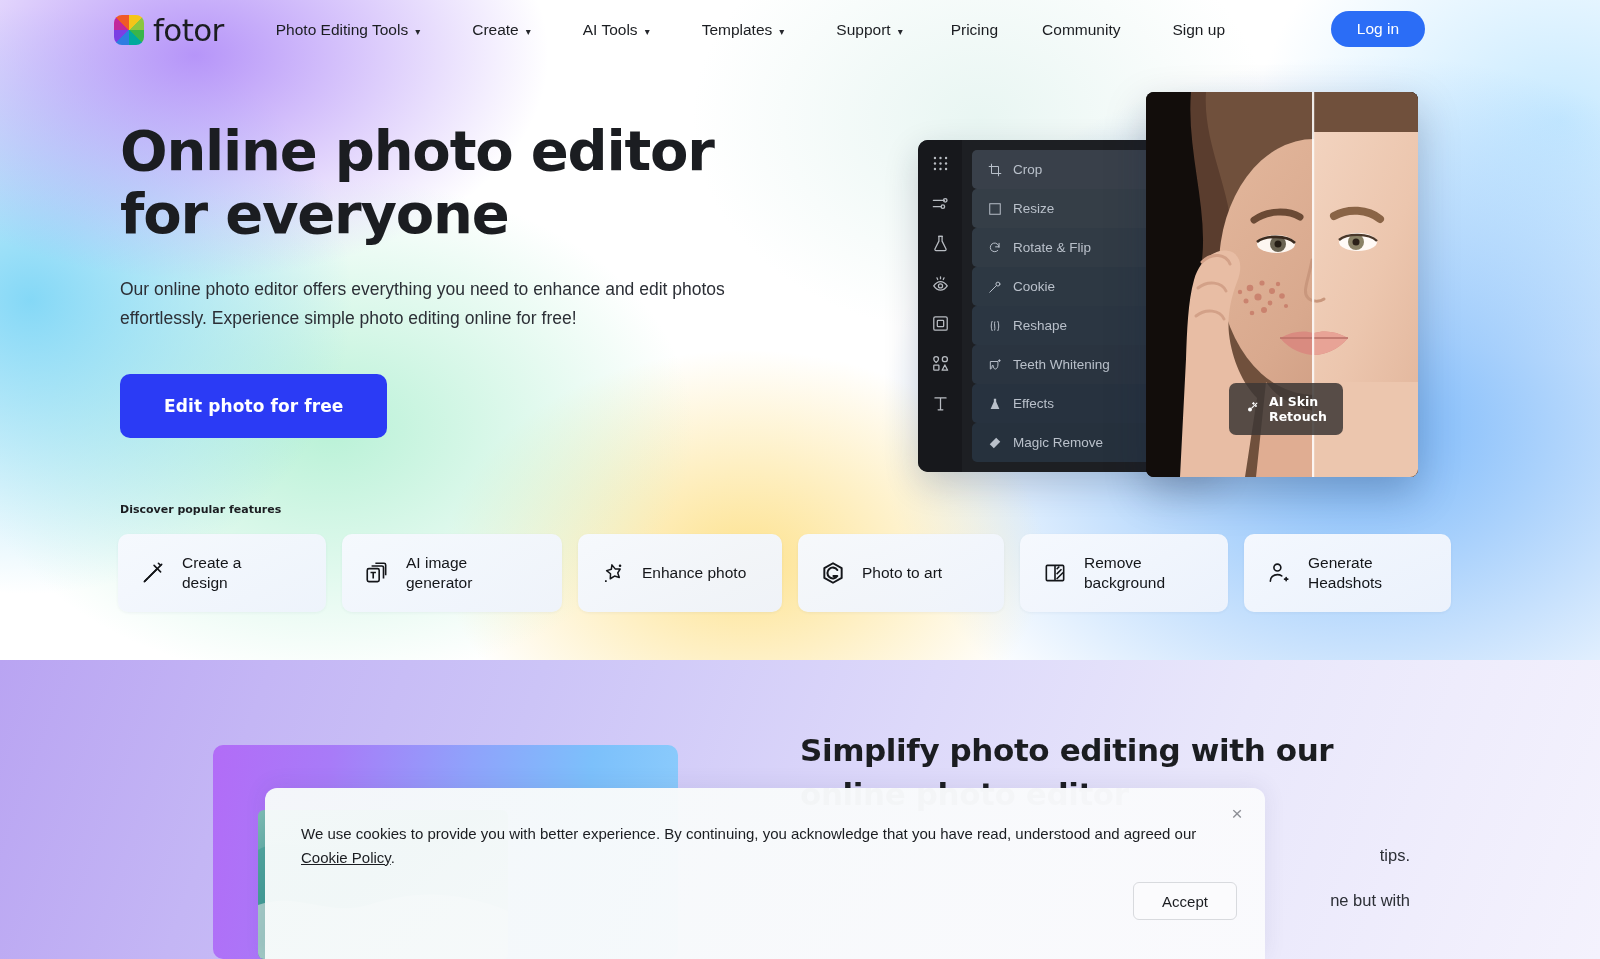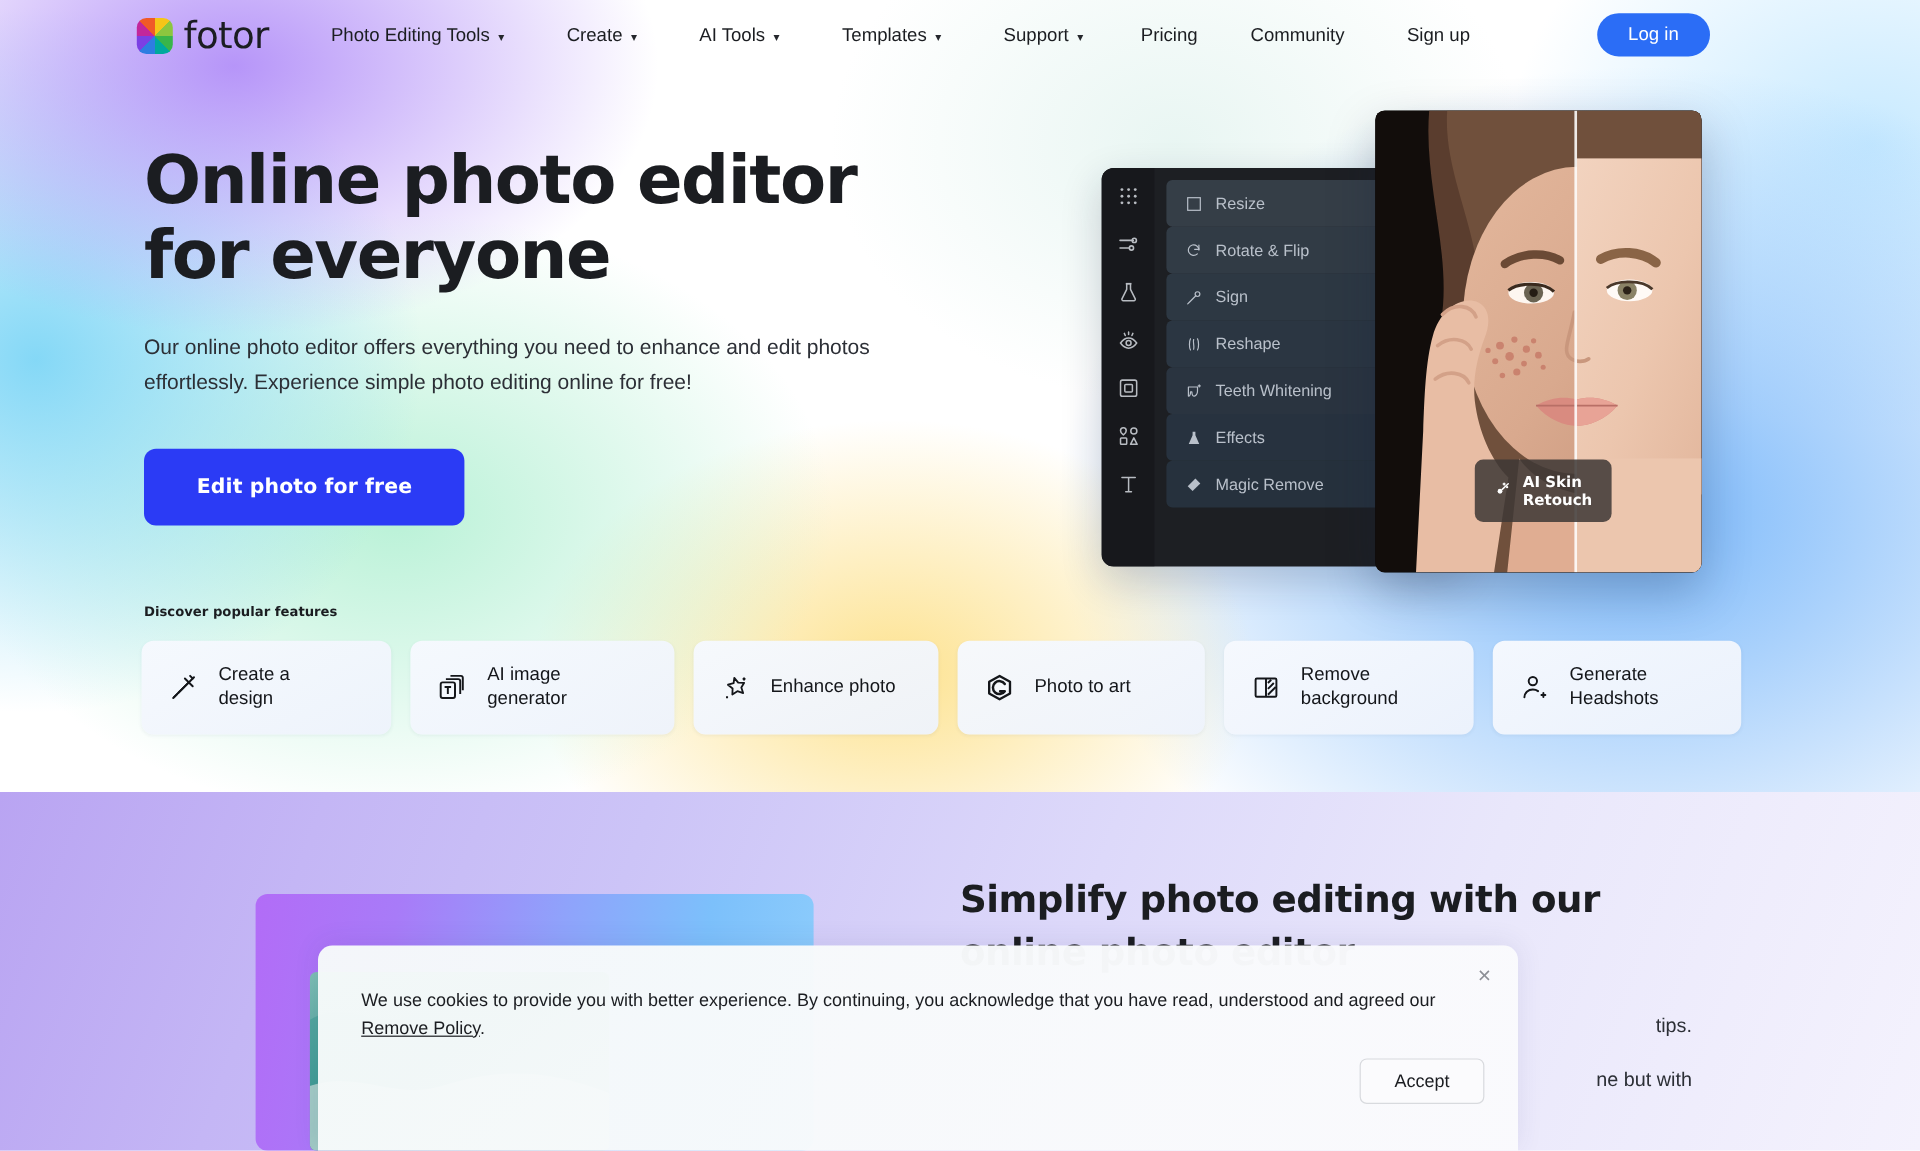--- a/index.html
+++ b/index.html
@@ -367,20 +367,29 @@
             </svg>
           </span>
           <span class="rail-ico">
             <svg viewBox="0 0 24 24" fill="none" stroke="currentColor" stroke-width="1.6" stroke-linecap="round">
               <path d="M5 5h14M12 5v15M9 20h6"></path>
             </svg>
           </span>
         </div>
 
         <div class="mock-tools">
+          <div class="tool-row" style="background:rgba(74,86,99,0.62)">
+            <span class="tico">
+              <svg viewBox="0 0 24 24" fill="none" stroke="currentColor" stroke-width="1.7" stroke-linecap="round">
+                  <path d="M6 2v16h16"></path>
+                  <path d="M2 6h16v16"></path>
+                </svg>
+            </span>
+            <span>Crop</span>
+          </div>
           <div class="tool-row" style="background:rgba(70,84,99,0.58)">
             <span class="tico">
               <svg viewBox="0 0 24 24" fill="none" stroke="currentColor" stroke-width="1.7">
                   <rect x="3" y="3" width="18" height="18"></rect>
                 </svg>
             </span>
             <span>Resize</span>
           </div>
           <div class="tool-row" style="background:rgba(66,82,99,0.55)">
             <span class="tico">
@@ -391,21 +400,21 @@
             </span>
             <span>Rotate &amp; Flip</span>
           </div>
           <div class="tool-row" style="background:rgba(62,80,98,0.52)">
             <span class="tico">
               <svg viewBox="0 0 24 24" fill="none" stroke="currentColor" stroke-width="1.7" stroke-linecap="round">
                   <circle cx="17" cy="7" r="3.4"></circle>
                   <path d="M14.6 9.4 5 19l-2 2"></path>
                 </svg>
             </span>
-            <span>Sign</span>
+            <span>Cookie</span>
           </div>
           <div class="tool-row" style="background:rgba(58,78,98,0.50)">
             <span class="tico">
               <svg viewBox="0 0 24 24" fill="none" stroke="currentColor" stroke-width="1.7" stroke-linecap="round">
                   <path d="M7 4c-2 3.5-2 12.5 0 16"></path>
                   <path d="M17 4c2 3.5 2 12.5 0 16"></path>
                   <path d="M11.5 5c-1.5 4 1.5 10 0 14"></path>
                 </svg>
             </span>
             <span>Reshape</span>
@@ -542,18 +551,18 @@
     </div>
   </div>
 
   <div class="lower-title">Simplify photo editing with our online photo editor</div>
   <div class="lower-body">
     <div style="text-align:right">tips.</div>
     <div style="text-align:right">ne but with</div>
   </div>
 
   <div class="cookie">
-    <div class="cookie-text"><span>We use cookies to provide you with better experience. By continuing, you acknowledge that you have read, understood and agreed our </span><a href="#">Remove Policy</a><span>.</span></div>
+    <div class="cookie-text"><span>We use cookies to provide you with better experience. By continuing, you acknowledge that you have read, understood and agreed our </span><a href="#">Cookie Policy</a><span>.</span></div>
     <div class="cookie-close">×</div>
     <button class="accept-btn">Accept</button>
   </div>
 
 </div>
 
 </body></html>

